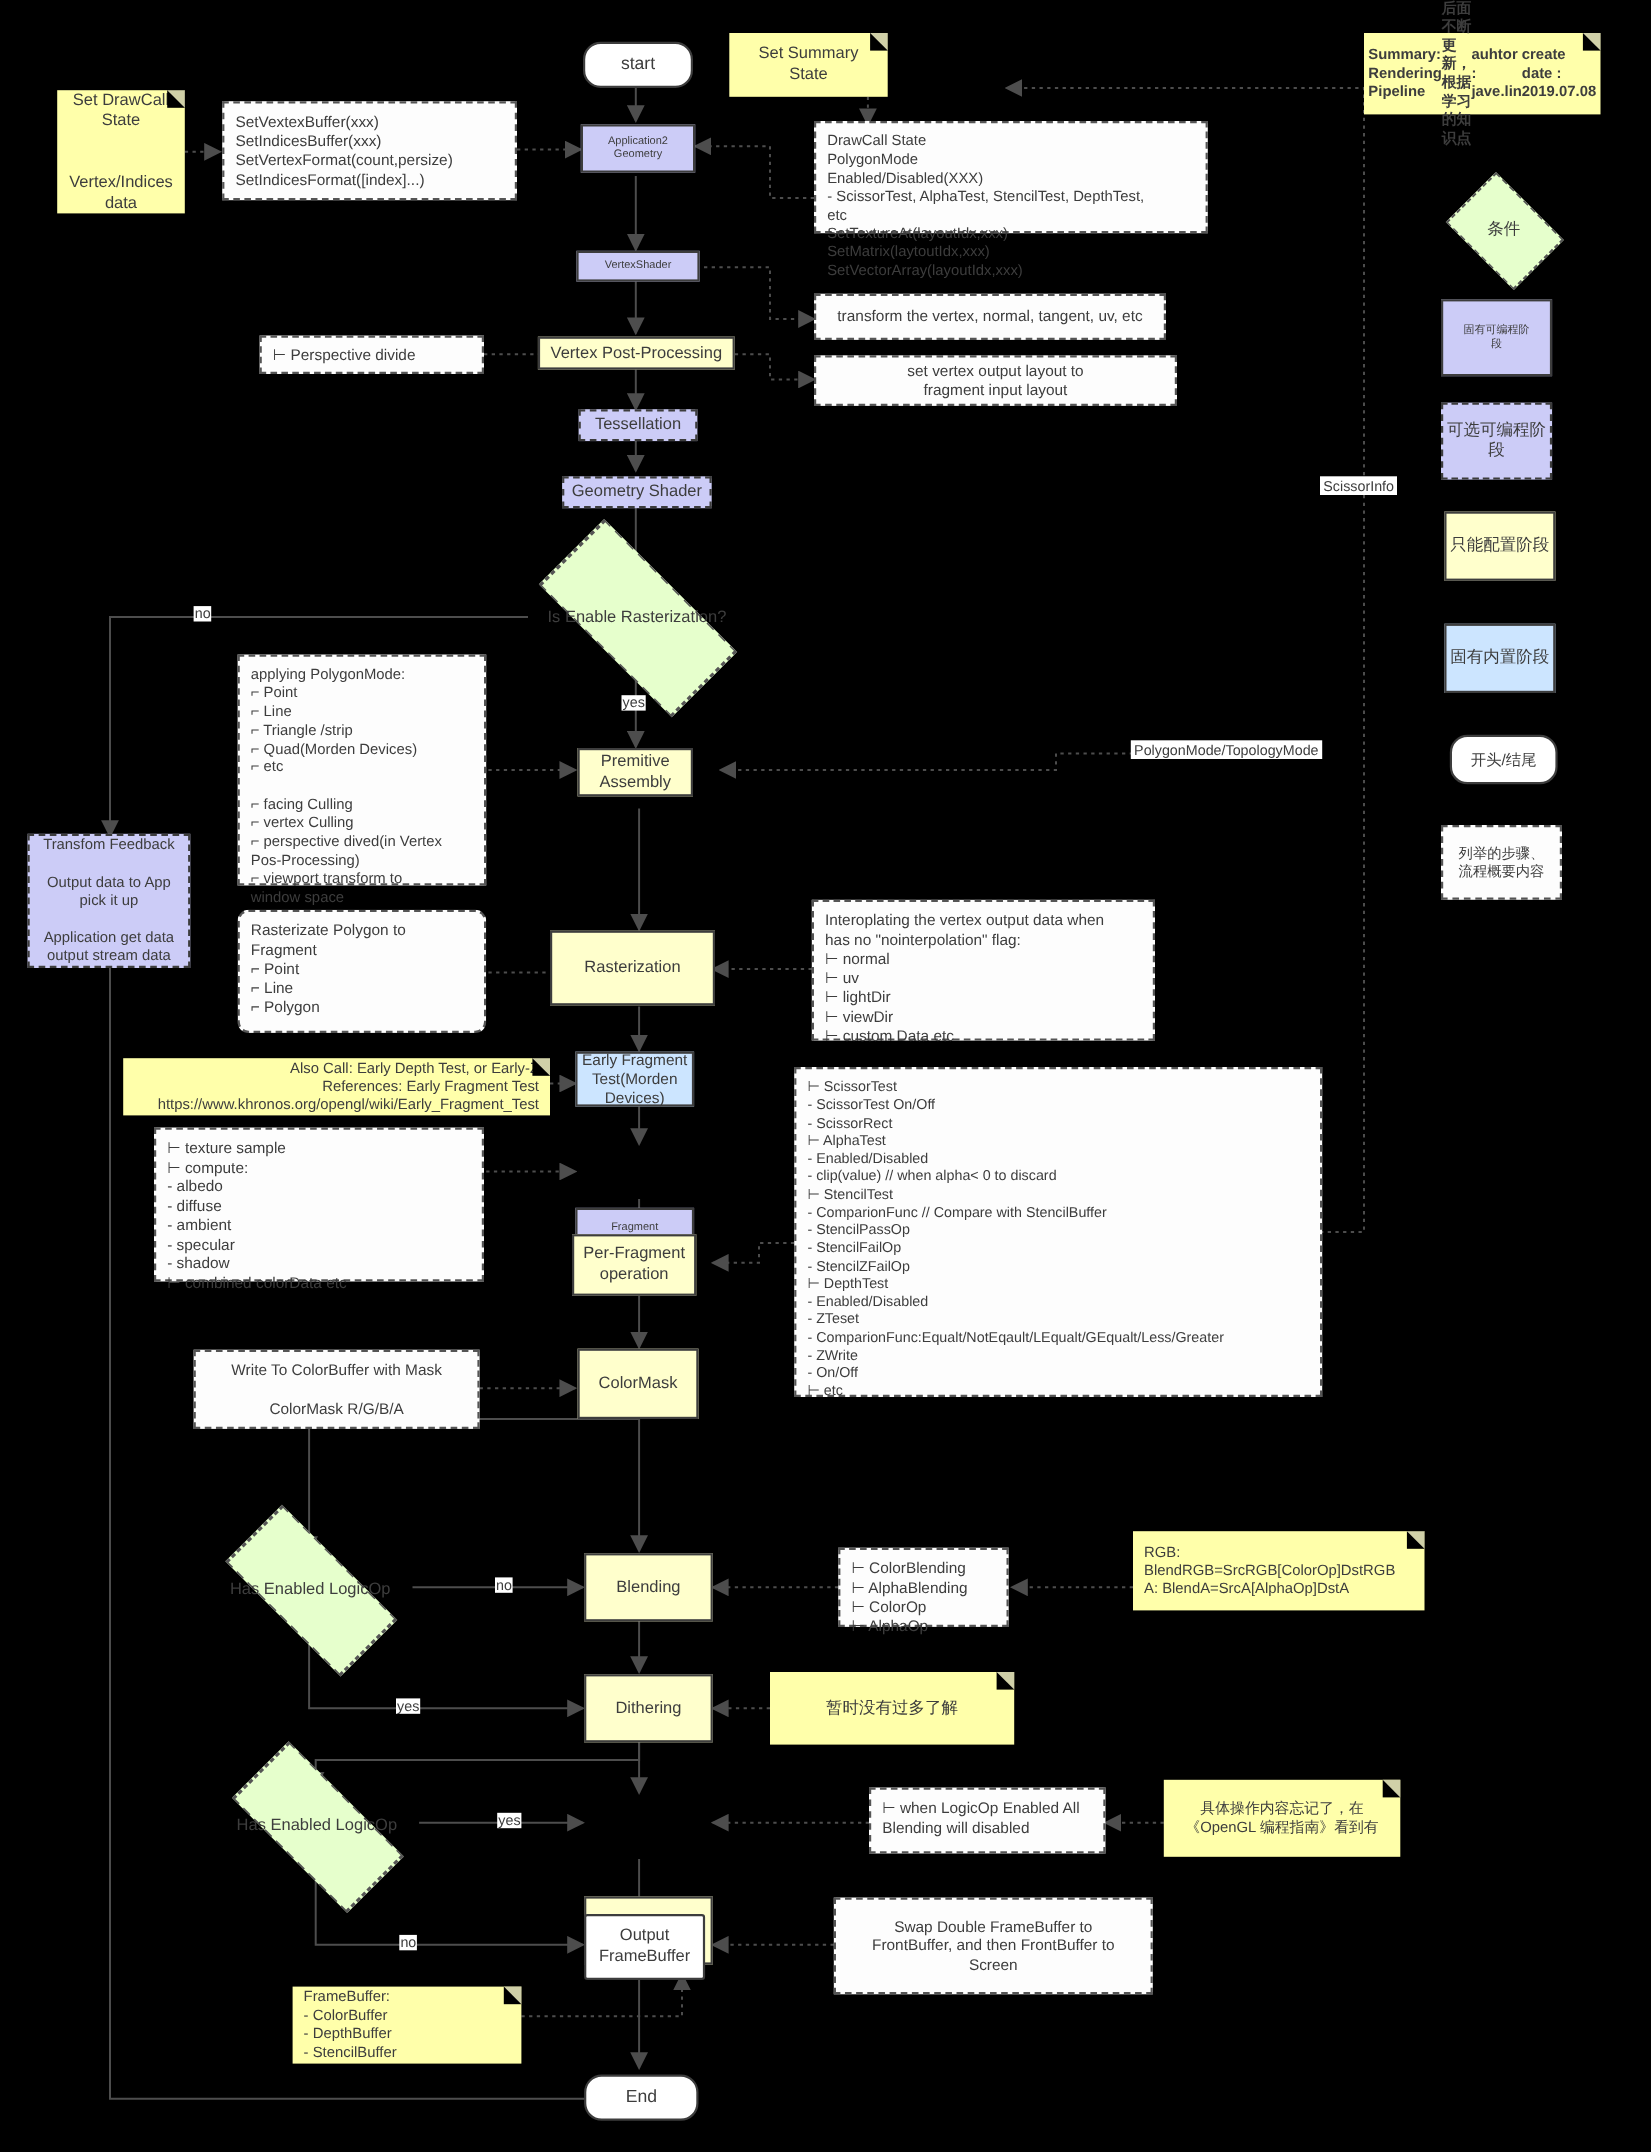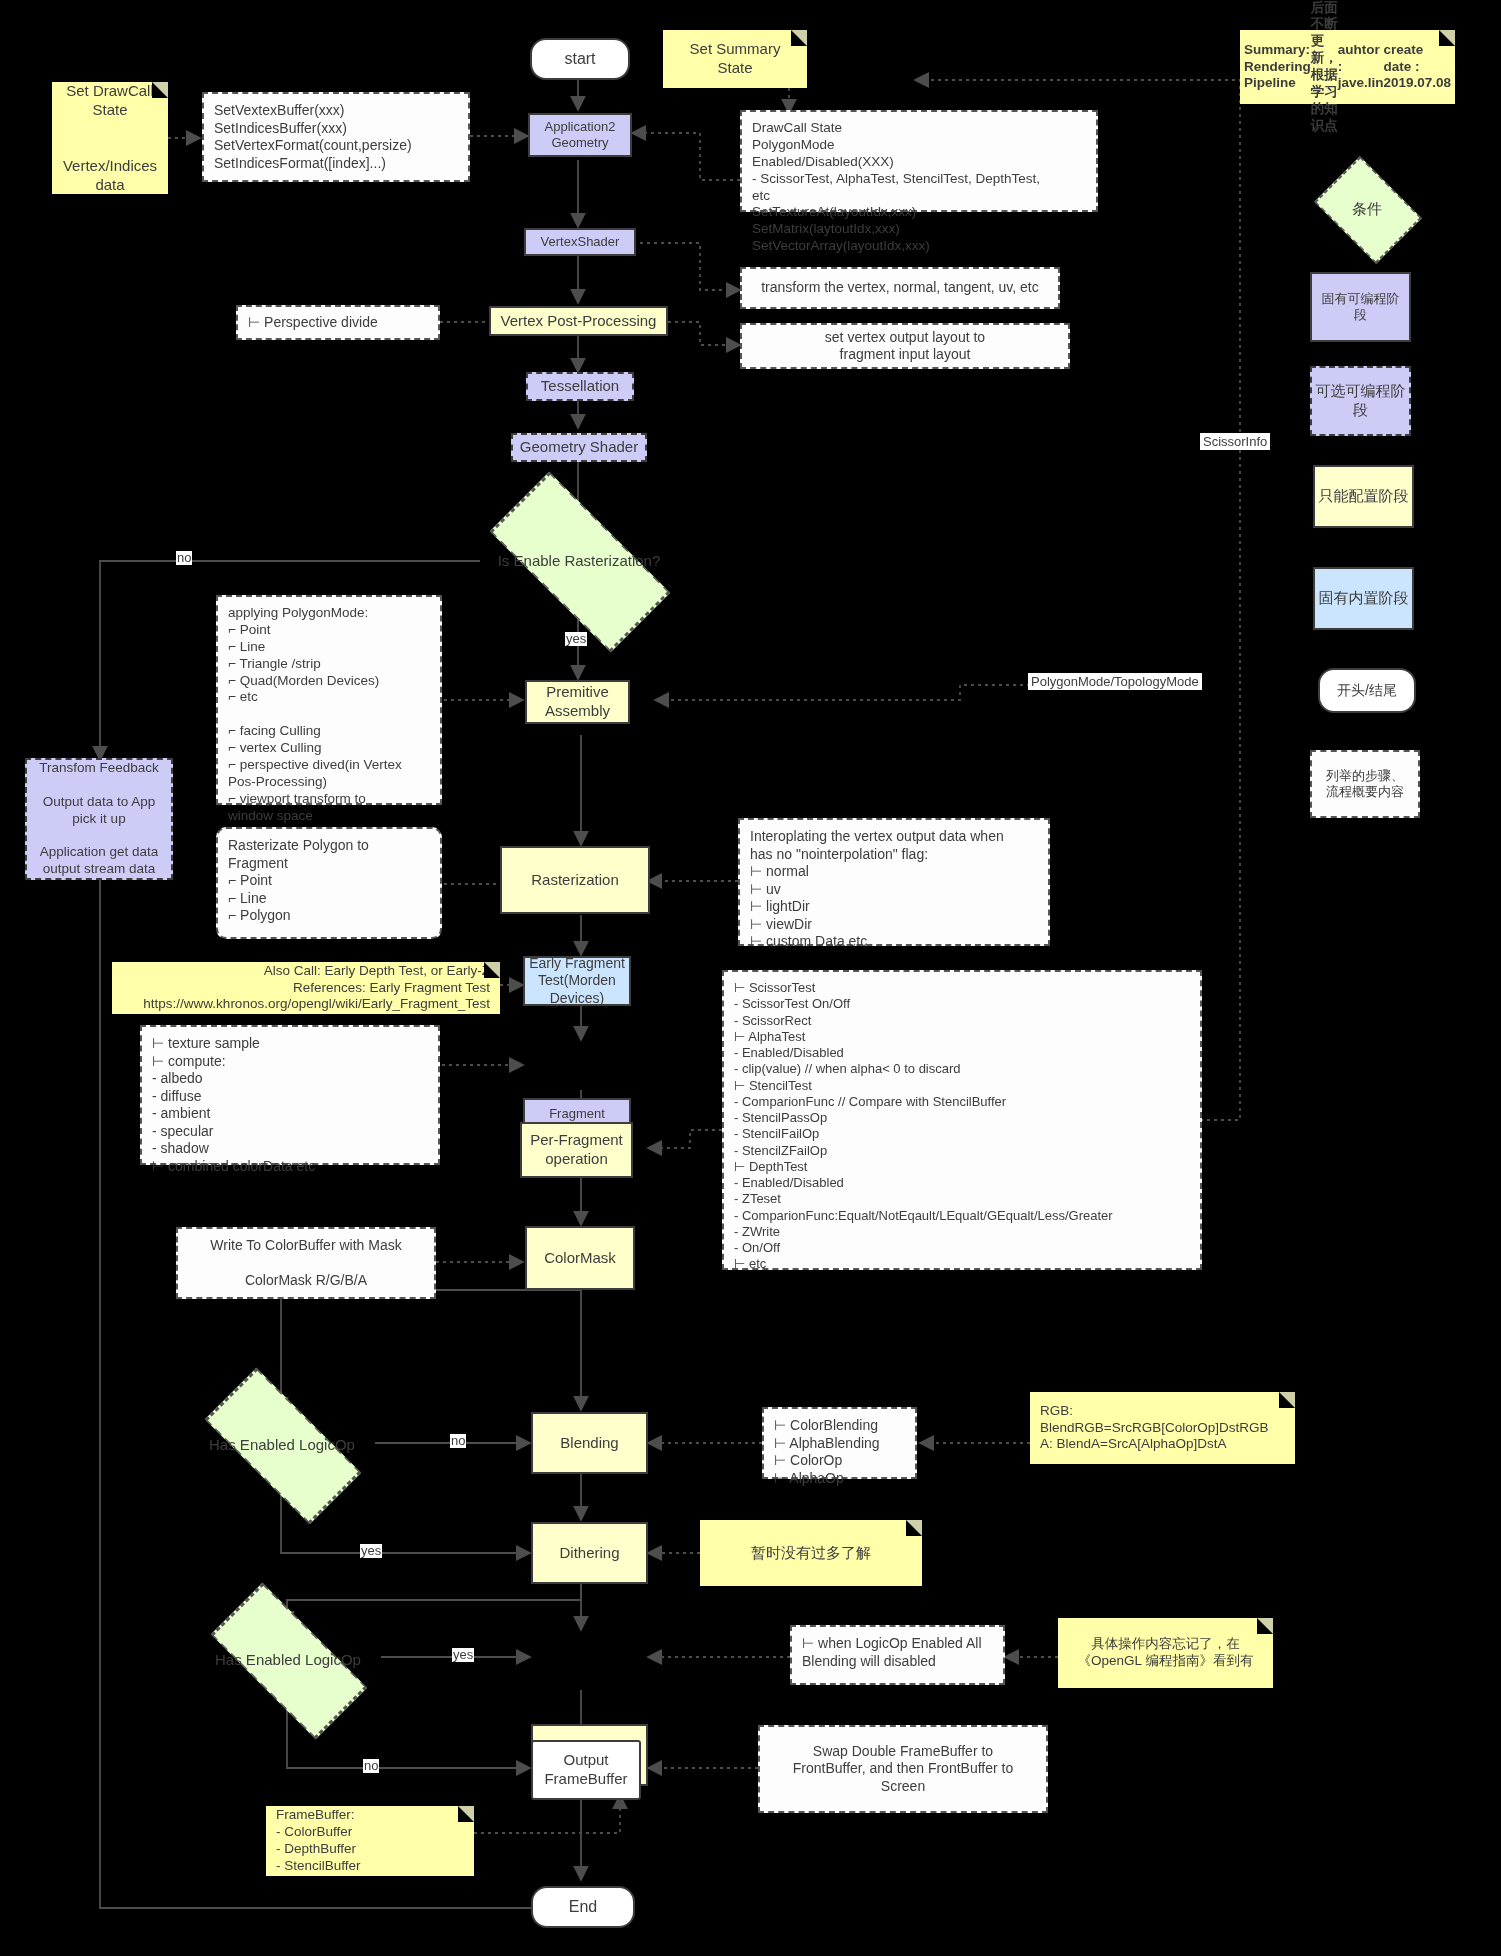--- a/index.html
+++ b/index.html
@@ -28,21 +28,21 @@
   
   .terminal{
     background:#ffffff;
     border:2px solid #3d3d3d;
     border-radius:16px;
     font-size:16px;
   }
   .prog{           
     background:#ccccf7;
     border:2px solid #3d3d3d;
-    font-size:13px;
+    font-size:10px;
   }
   .prog-opt{       
     background:#ccccf7;
     border:2px dashed #3d3d3d;
     font-size:15px;
   }
   .config{         
     background:#ffffcc;
     border:2px solid #3d3d3d;
     font-size:15px;

